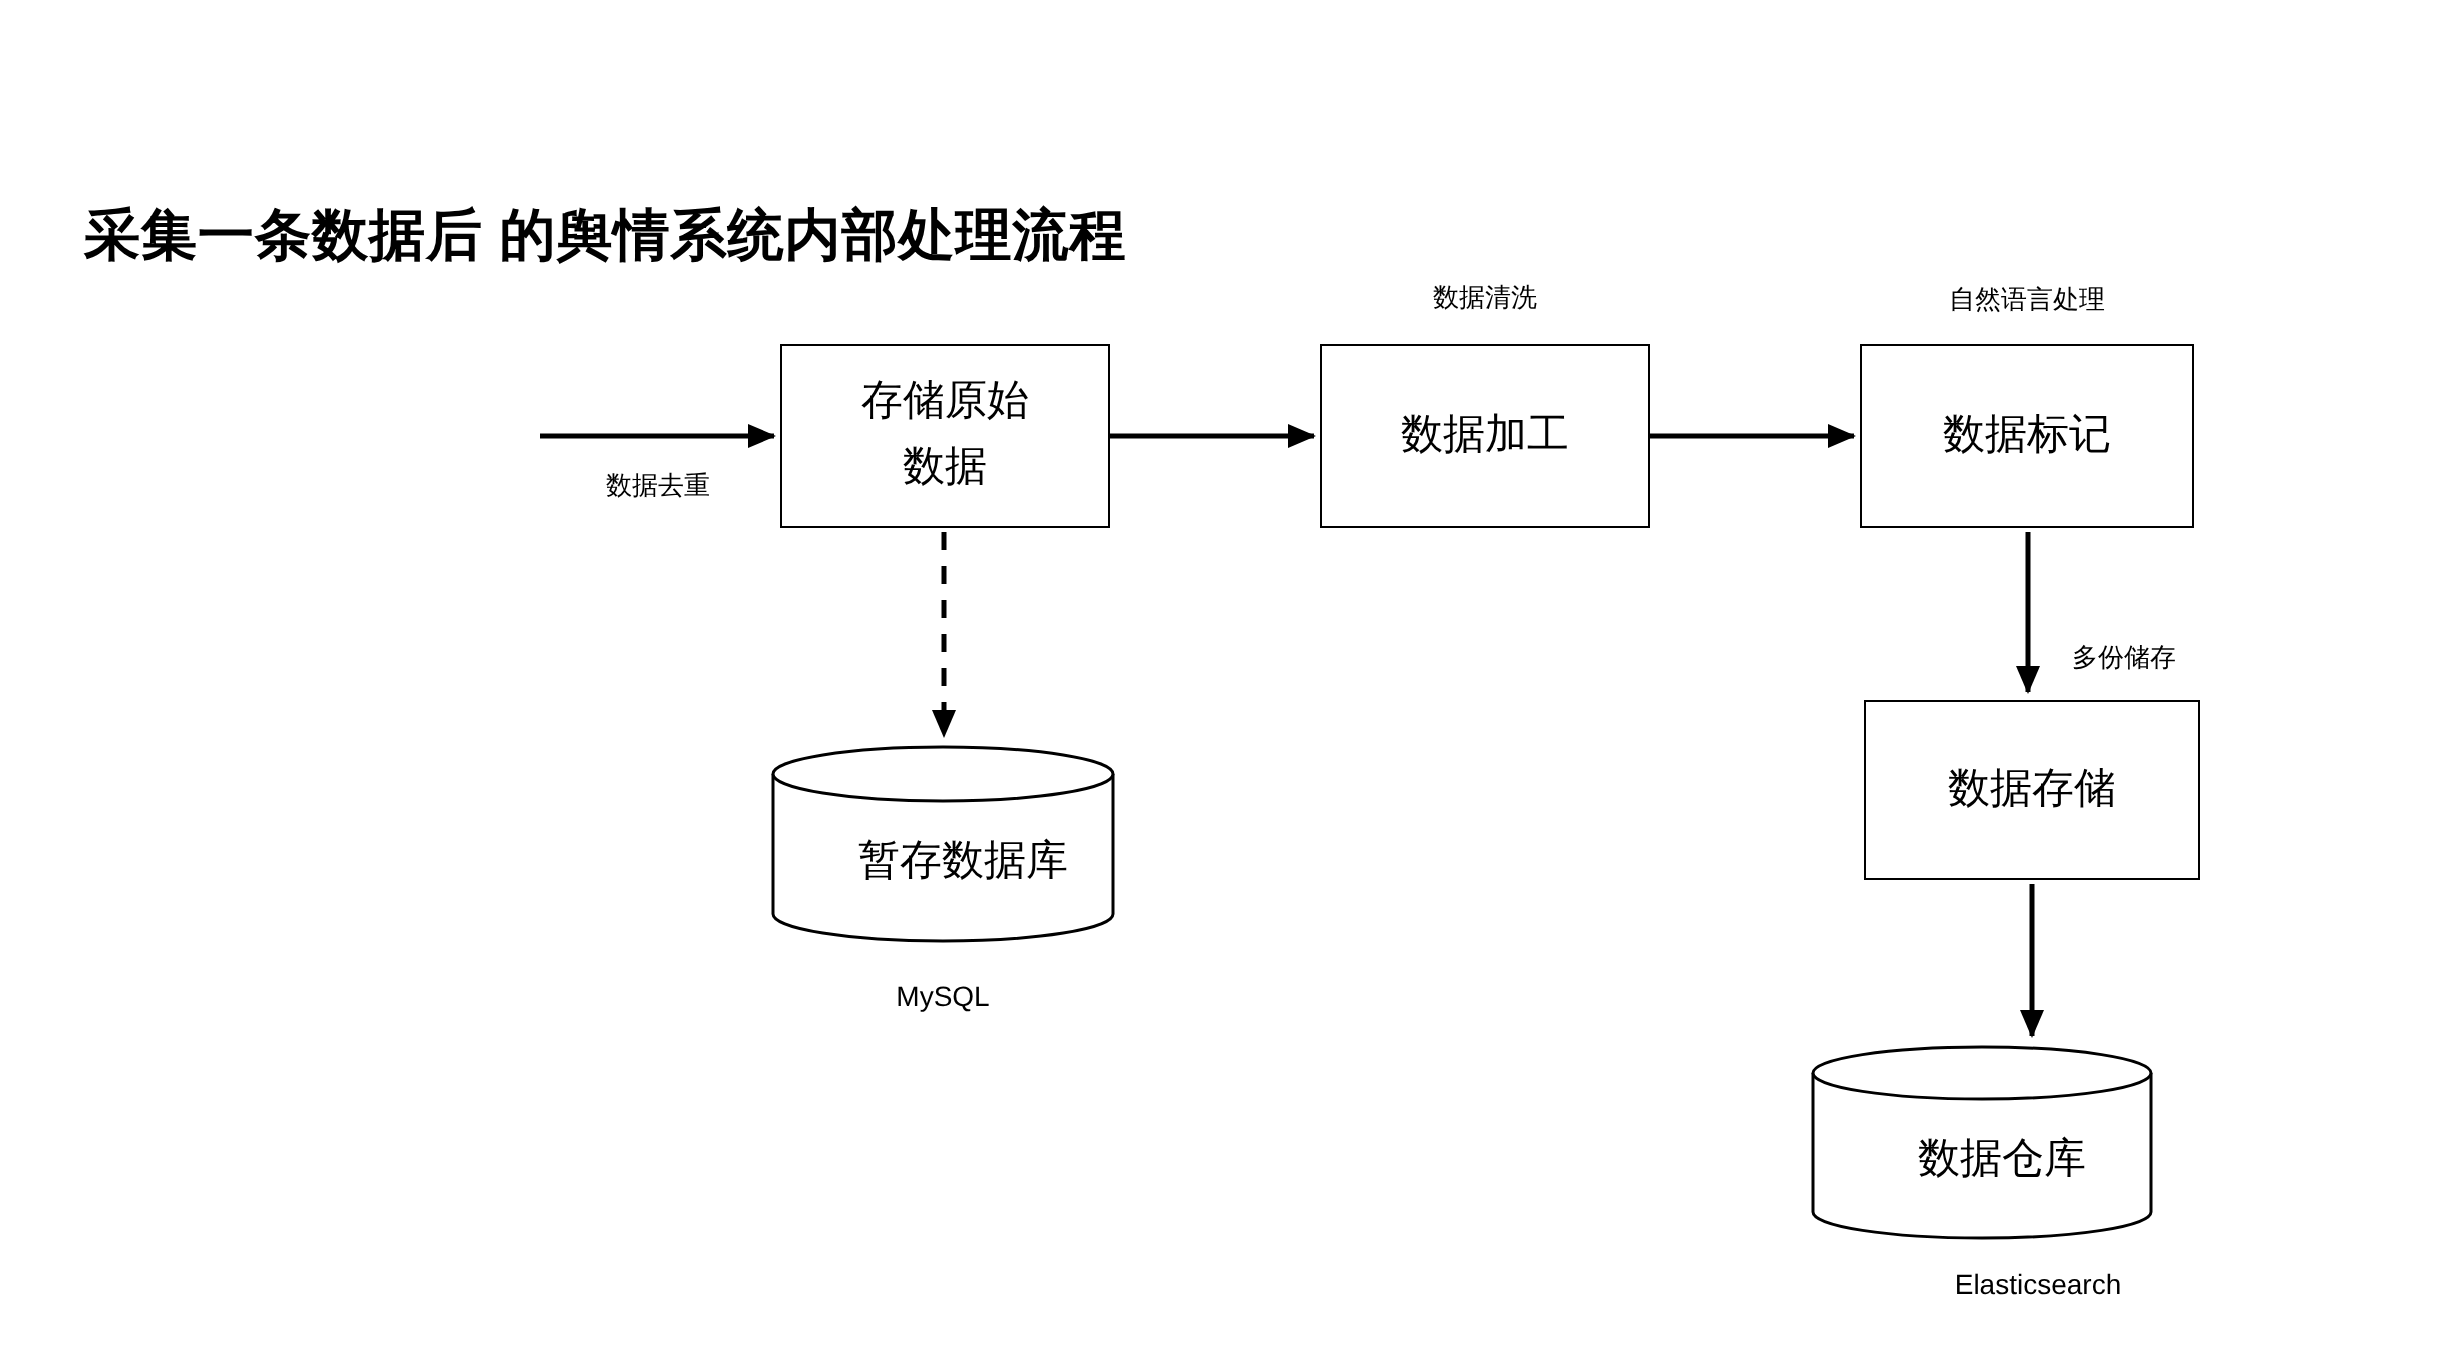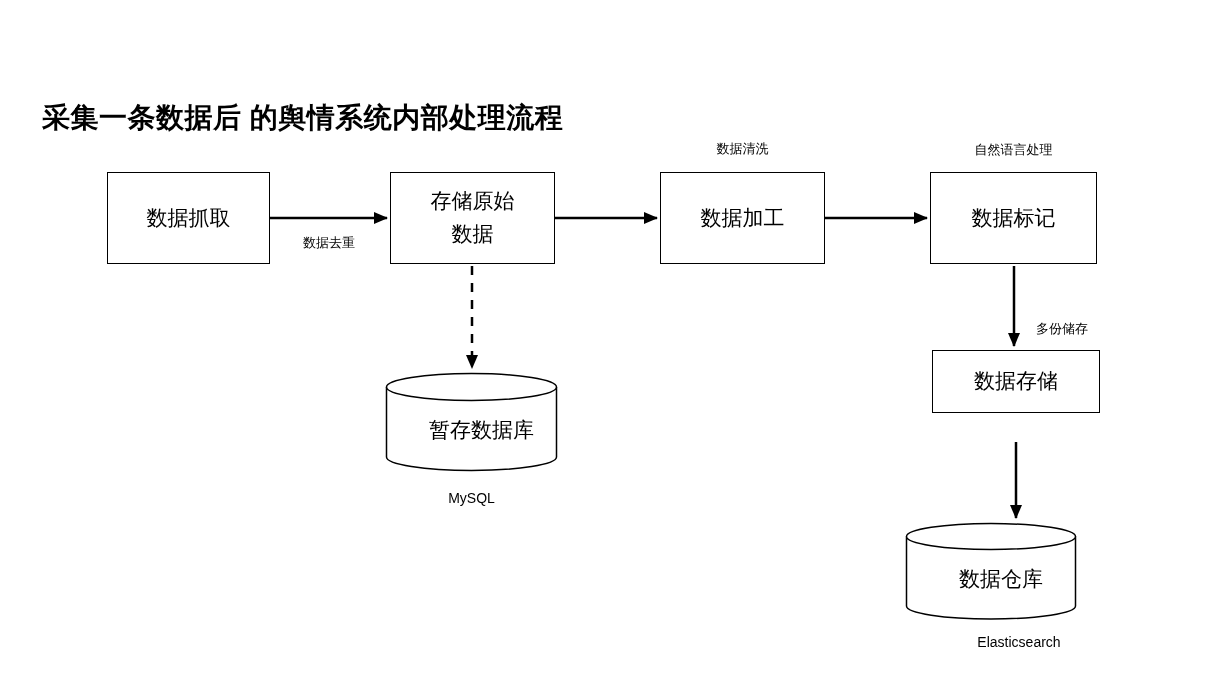--- a/index.html
+++ b/index.html
@@ -77,40 +77,37 @@
       </marker>
     </defs>
     <line x1="270" y1="218" x2="387" y2="218" stroke="#000000" stroke-width="2.5" marker-end="url(#arrow)"></line>
     <line x1="555" y1="218" x2="657" y2="218" stroke="#000000" stroke-width="2.5" marker-end="url(#arrow)"></line>
     <line x1="825" y1="218" x2="927" y2="218" stroke="#000000" stroke-width="2.5" marker-end="url(#arrow)"></line>
     <line x1="472" y1="266" x2="472" y2="368" stroke="#000000" stroke-width="2.5" stroke-dasharray="9 8" marker-end="url(#arrow)"></line>
     <line x1="1014" y1="266" x2="1014" y2="346" stroke="#000000" stroke-width="2.5" marker-end="url(#arrow)"></line>
     <line x1="1016" y1="442" x2="1016" y2="518" stroke="#000000" stroke-width="2.5" marker-end="url(#arrow)"></line>
   </svg>
 
-  <div class="box" style="left:107px; top:172px; width:163px; height:92px;">
-    <span>数据抓取</span>
-  </div>
 
   <div class="box" style="left:390px; top:172px; width:165px; height:92px;">
     <span>
       <span class="line">存储原始</span>
       <span class="line">数据</span>
     </span>
   </div>
 
   <div class="box" style="left:660px; top:172px; width:165px; height:92px;">
     <span>数据加工</span>
   </div>
 
   <div class="box" style="left:930px; top:172px; width:167px; height:92px;">
     <span>数据标记</span>
   </div>
 
-  <div class="box" style="left:932px; top:350px; width:168px; height:63px;">
+  <div class="box" style="left:932px; top:350px; width:168px; height:90px;">
     <span>数据存储</span>
   </div>
 
   <div class="annotation" style="left:660px; top:140px; width:165px;">数据清洗</div>
   <div class="annotation" style="left:930px; top:141px; width:167px;">自然语言处理</div>
 
   <div class="edge-label centered" style="left:270px; top:234px; width:118px;">数据去重</div>
   <div class="edge-label" style="left:1036px; top:320px;">多份储存</div>
 
   <div class="cylinder" style="left:385px; top:372px; width:173px; height:100px;">

